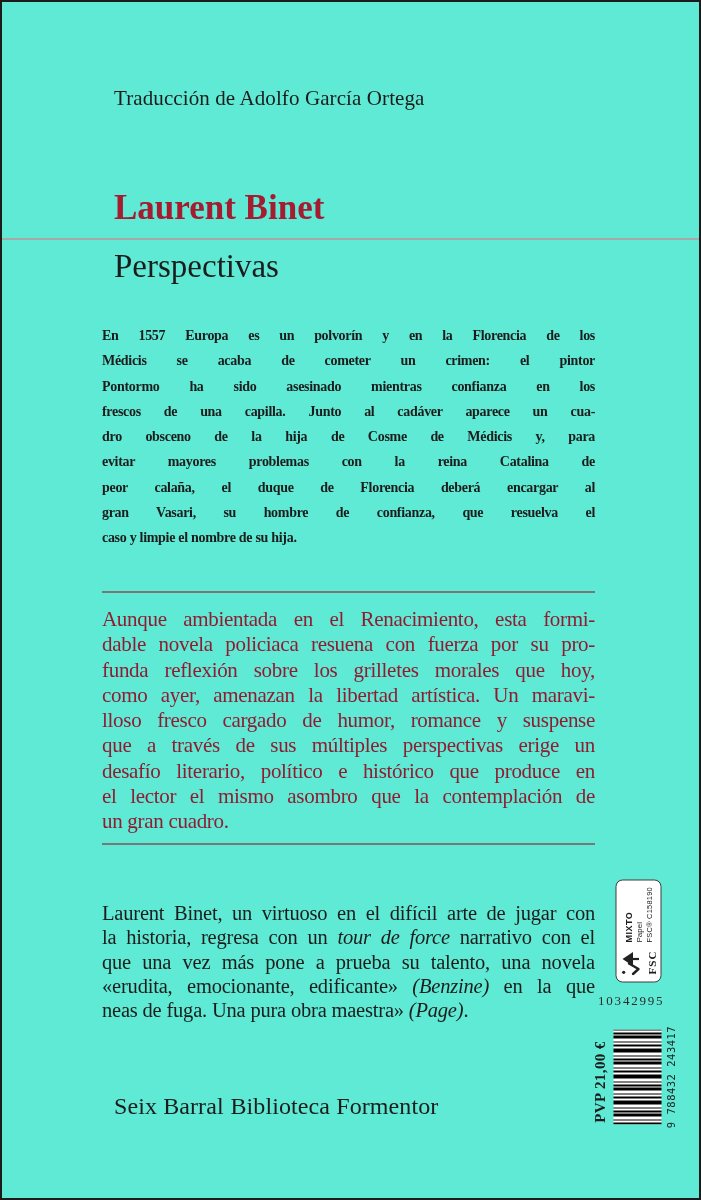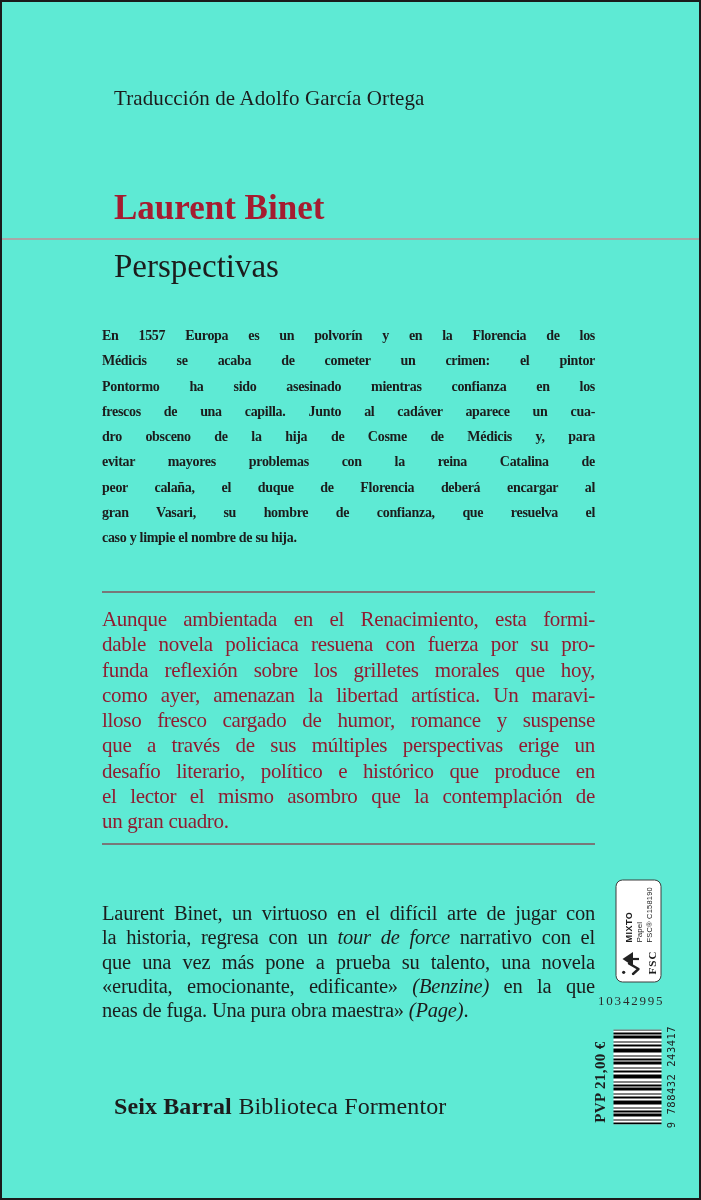--- a/index.html
+++ b/index.html
@@ -58,21 +58,21 @@
   .bio em{font-style:italic;}
   .rule{
     position:absolute;left:100px;width:493px;height:2px;background:#787878;
   }
   .rule-top{top:589px;}
   .rule-bottom{top:841px;}
   .publisher{
     position:absolute;left:112px;top:1091px;
     font-size:24px;letter-spacing:.1px;
   }
-  .publisher .b{font-weight:700;margin-right:.28em;}
+  .publisher .b{font-weight:400;margin-right:.28em;}
 
   
   .fsc-wrap{
     position:absolute;left:584.5px;top:905.5px;width:103px;height:46px;
     transform:rotate(-90deg);
     border:1.5px solid #3d3d3d;border-radius:7px;
     box-sizing:border-box;
     display:flex;align-items:center;gap:7px;
     padding:3px 6px;
     background:#fff;

